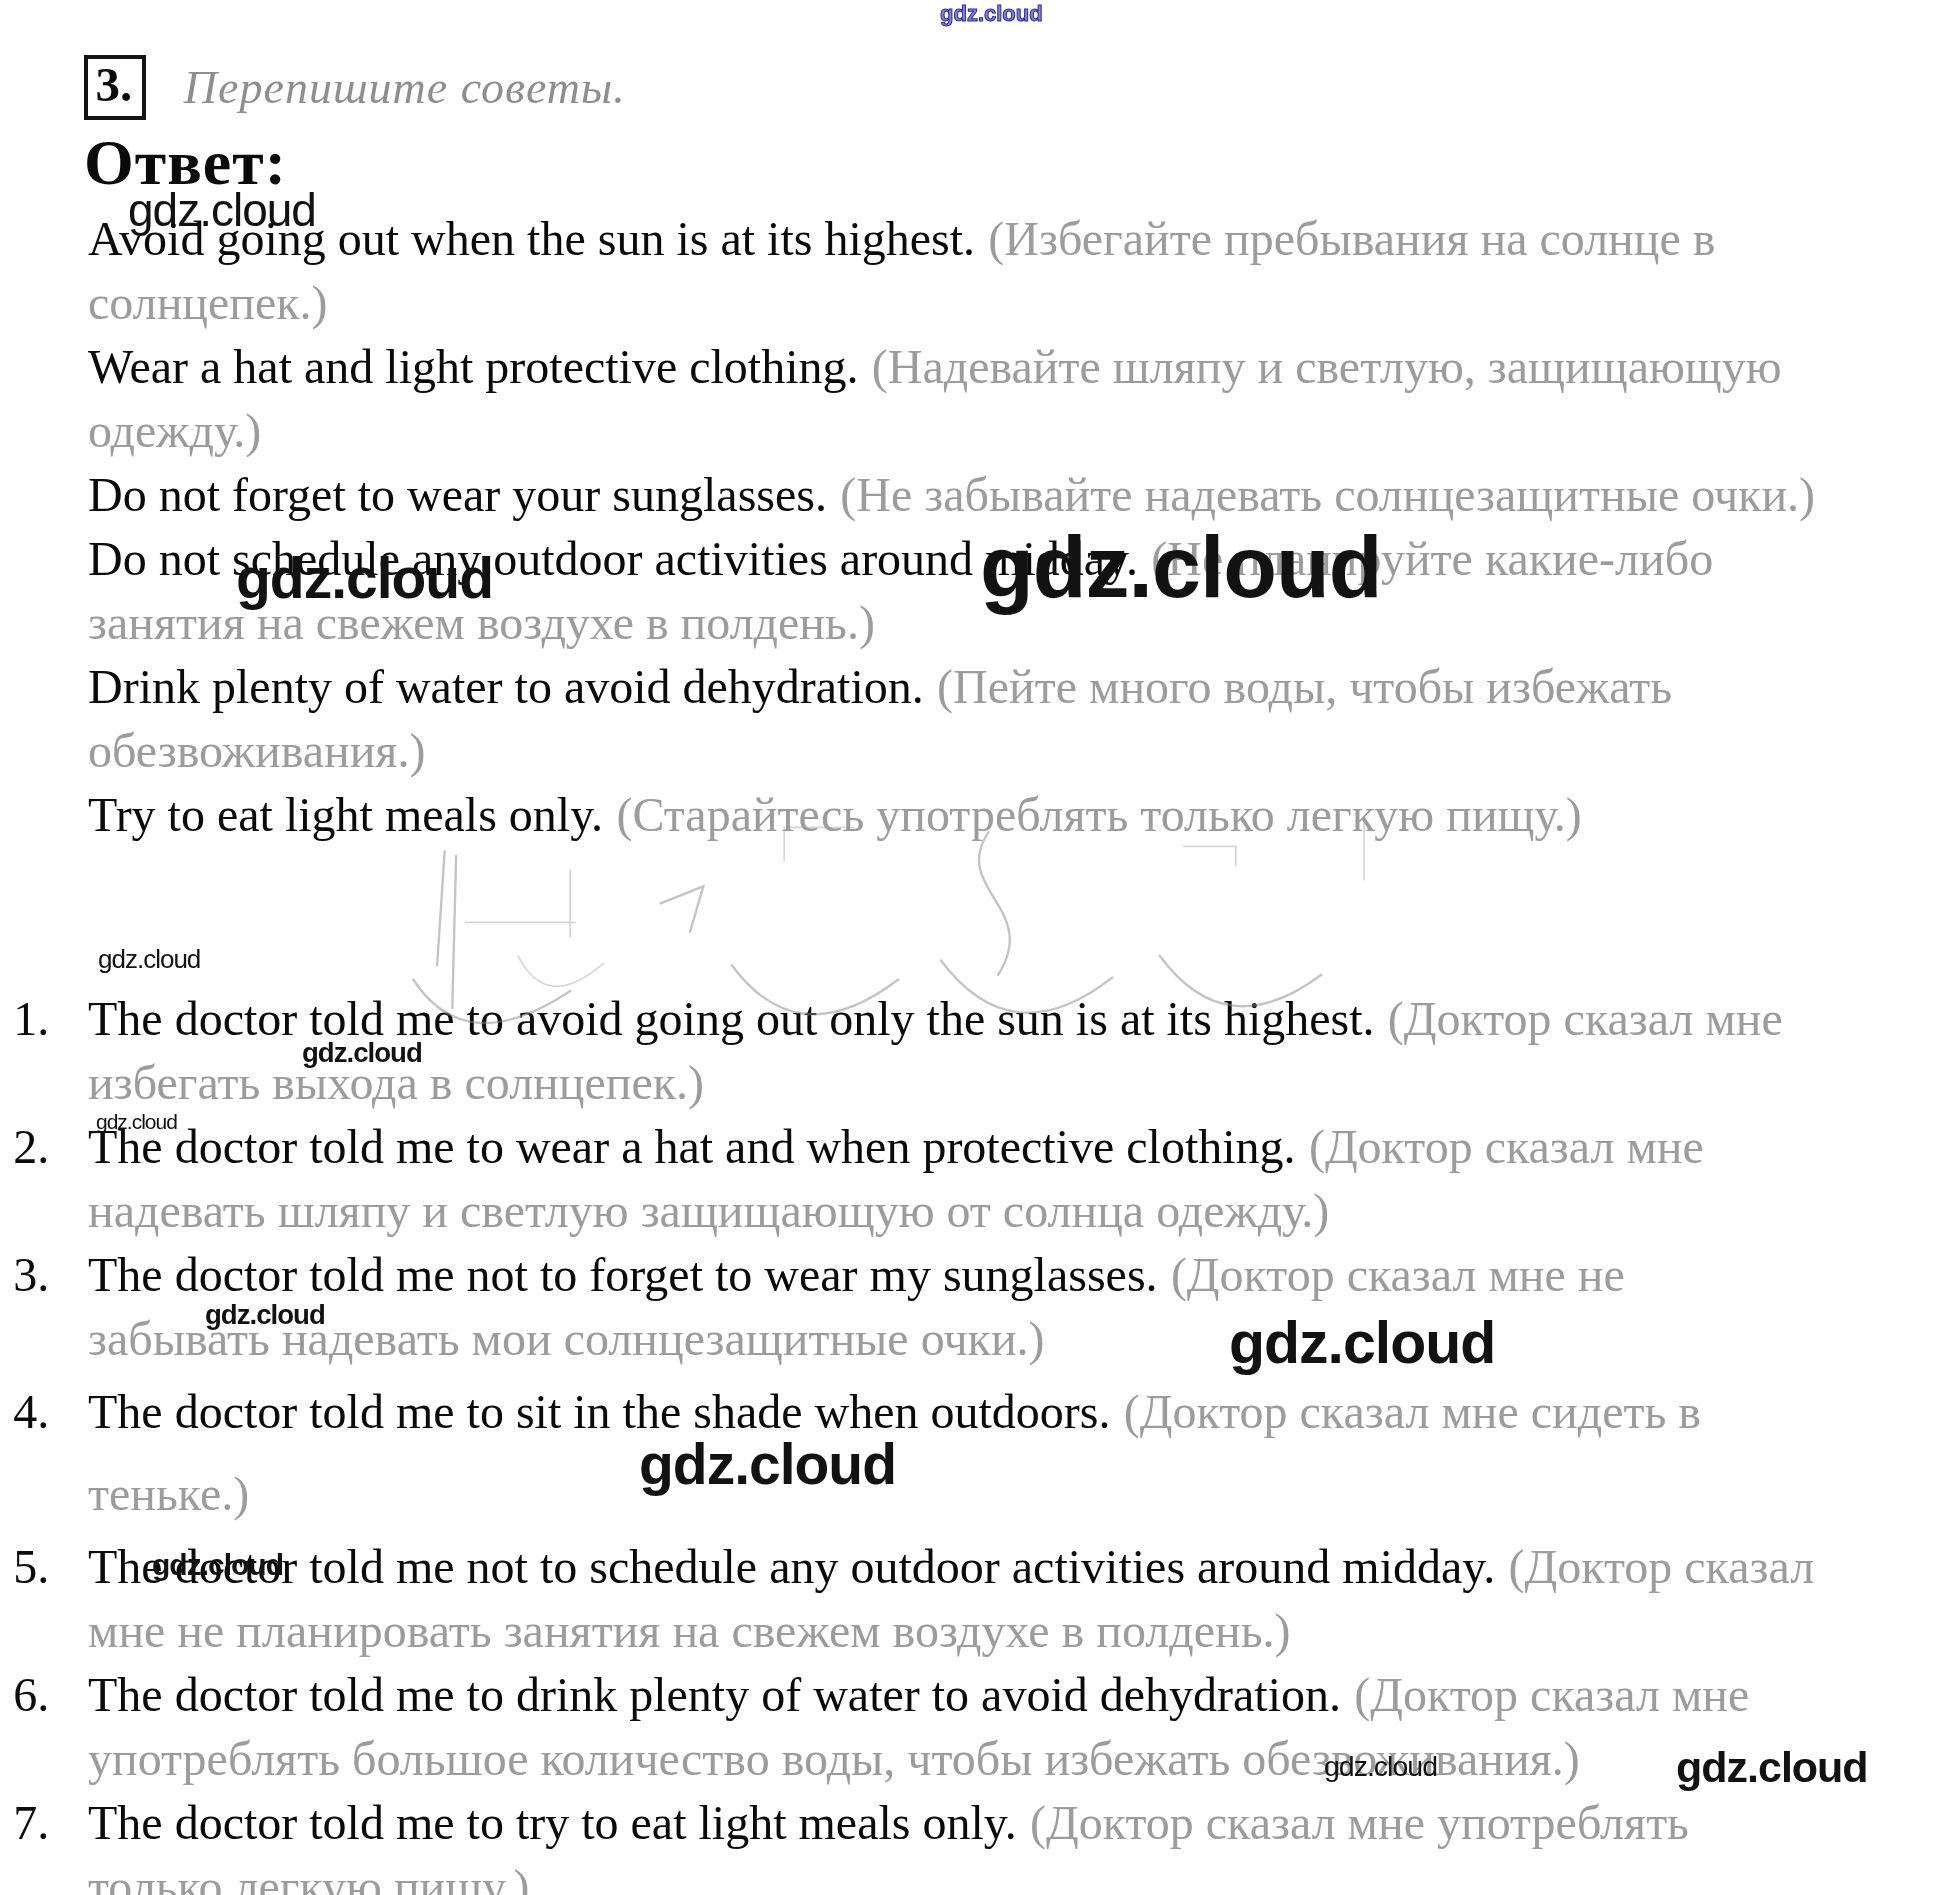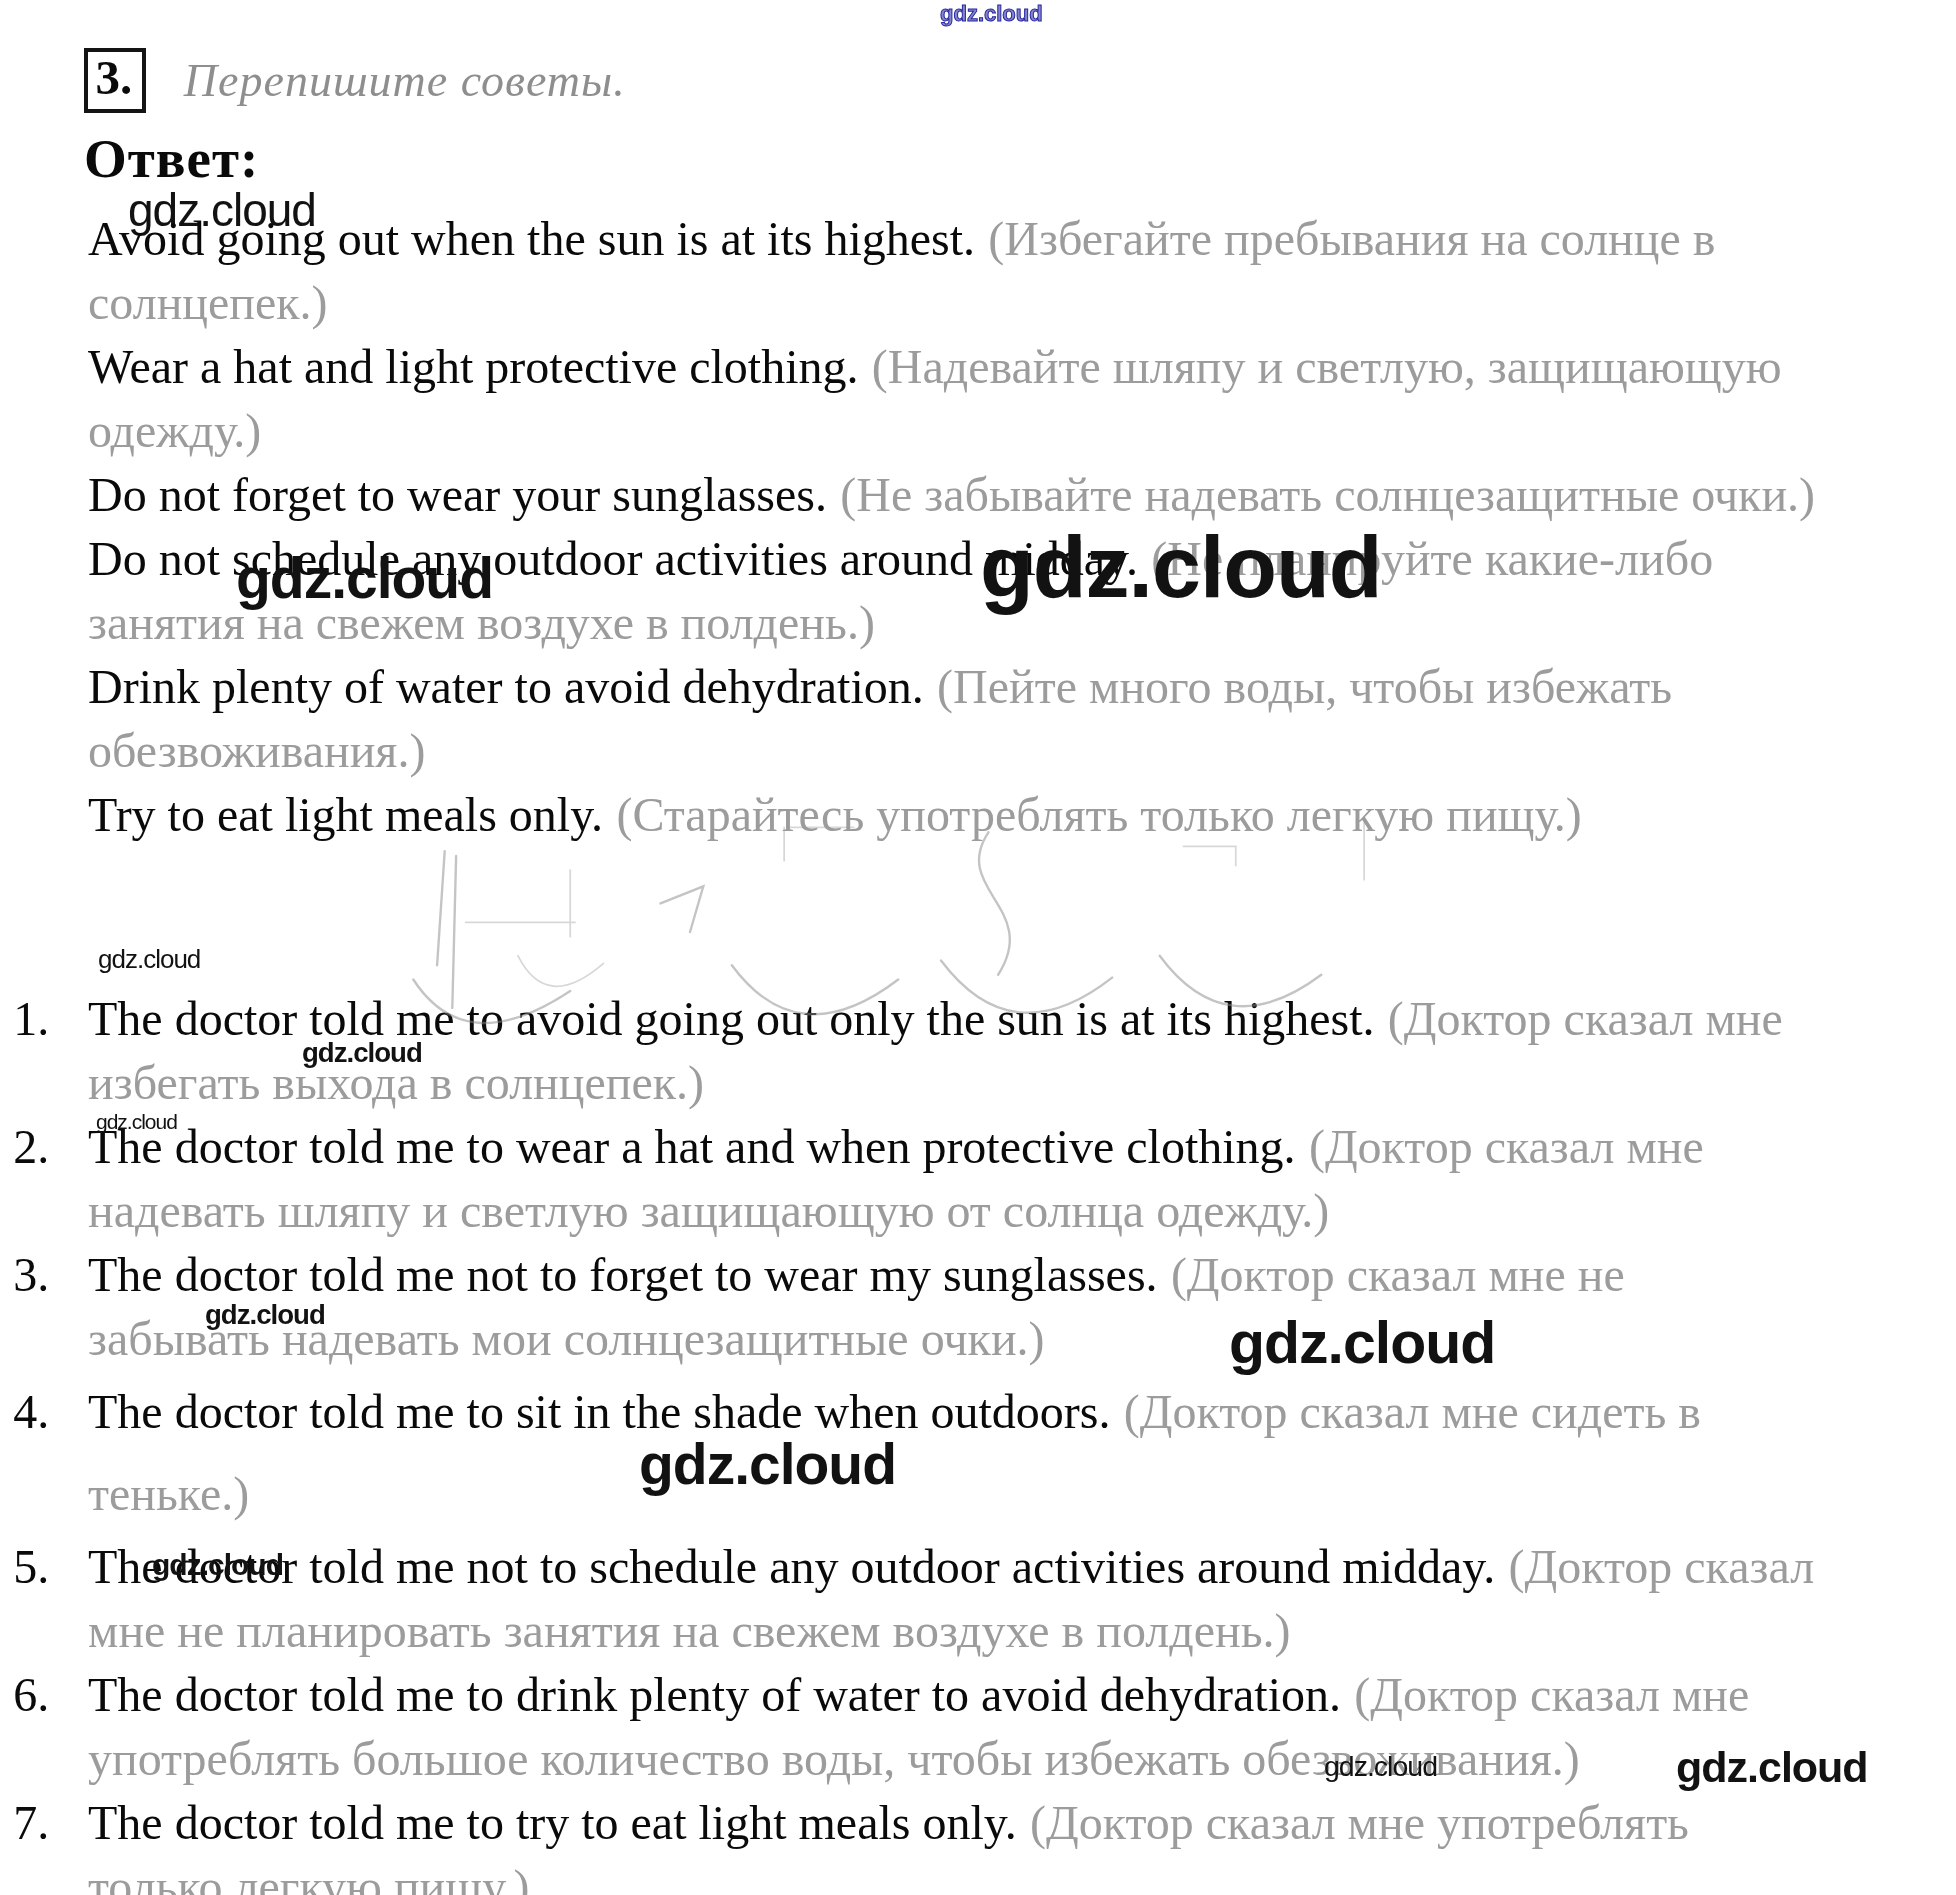--- a/index.html
+++ b/index.html
@@ -5,35 +5,35 @@
   html,body{margin:0;padding:0;background:#ffffff;}
   .page{
     position:relative;
     width:1956px;height:1896px;
     background:#ffffff;
     font-family:"Liberation Serif","DejaVu Serif",serif;
     color:#0a0a0a;
     overflow:hidden;
   }
   
-  .header{position:absolute;left:84px;top:48px;white-space:nowrap;}
+  .header{position:absolute;left:84px;top:55px;white-space:nowrap;}
   .qbox{
     display:inline-block;
     border:4.8px solid #141414;
     padding:1px 9.5px 6.7px 7.6px;
     font-weight:bold;font-size:49px;line-height:1;
     vertical-align:middle;
   }
   .instruction{
     font-style:italic;color:#8e8e8e;font-size:46px;
     margin-left:38px;vertical-align:middle;letter-spacing:1px;
   }
   .answer-label{
     position:absolute;left:84px;top:131px;
-    font-weight:bold;font-size:55px;line-height:1;letter-spacing:1px;
+    font-weight:bold;font-size:64px;line-height:1;letter-spacing:1px;
   }
   
   .advice-block{
     position:absolute;left:88px;top:207px;width:1779px;
     font-size:48px;line-height:64px;
   }
   .advice-block p{margin:0;}
   .numbered-block{
     position:absolute;left:0;top:987px;width:1817px;
     font-size:48px;line-height:64px;

